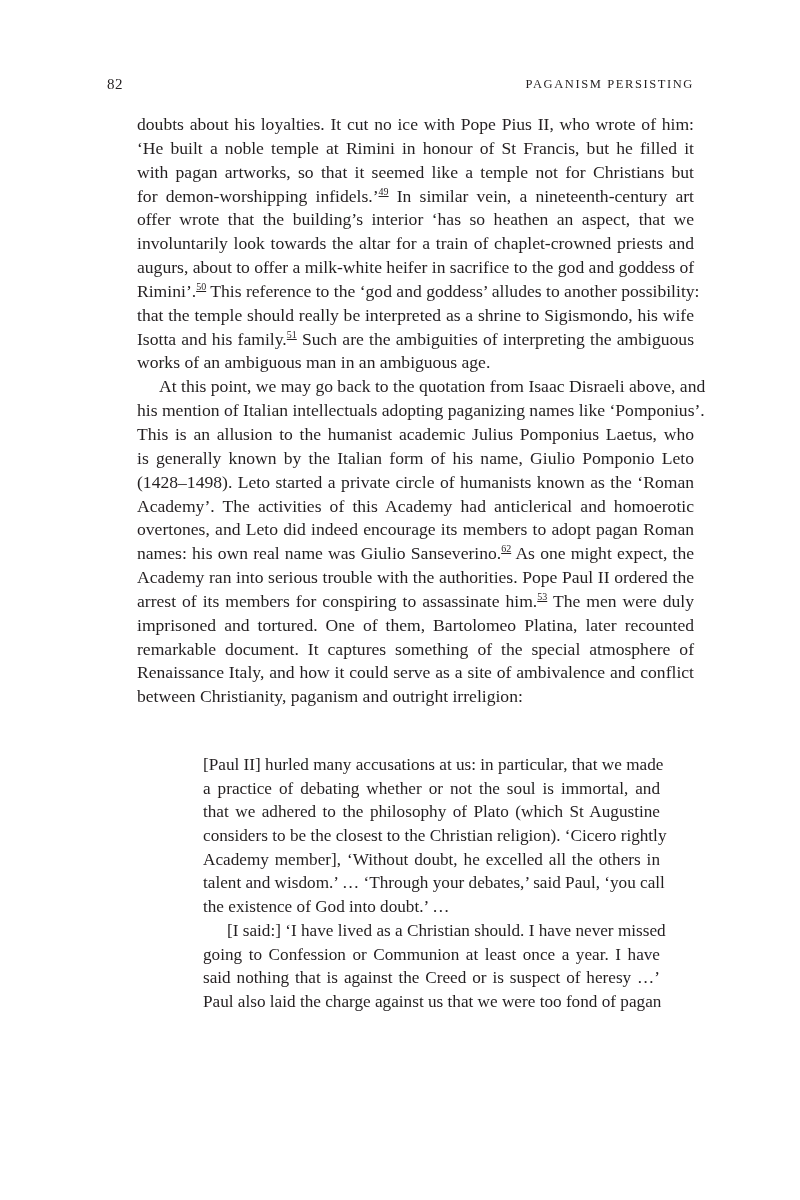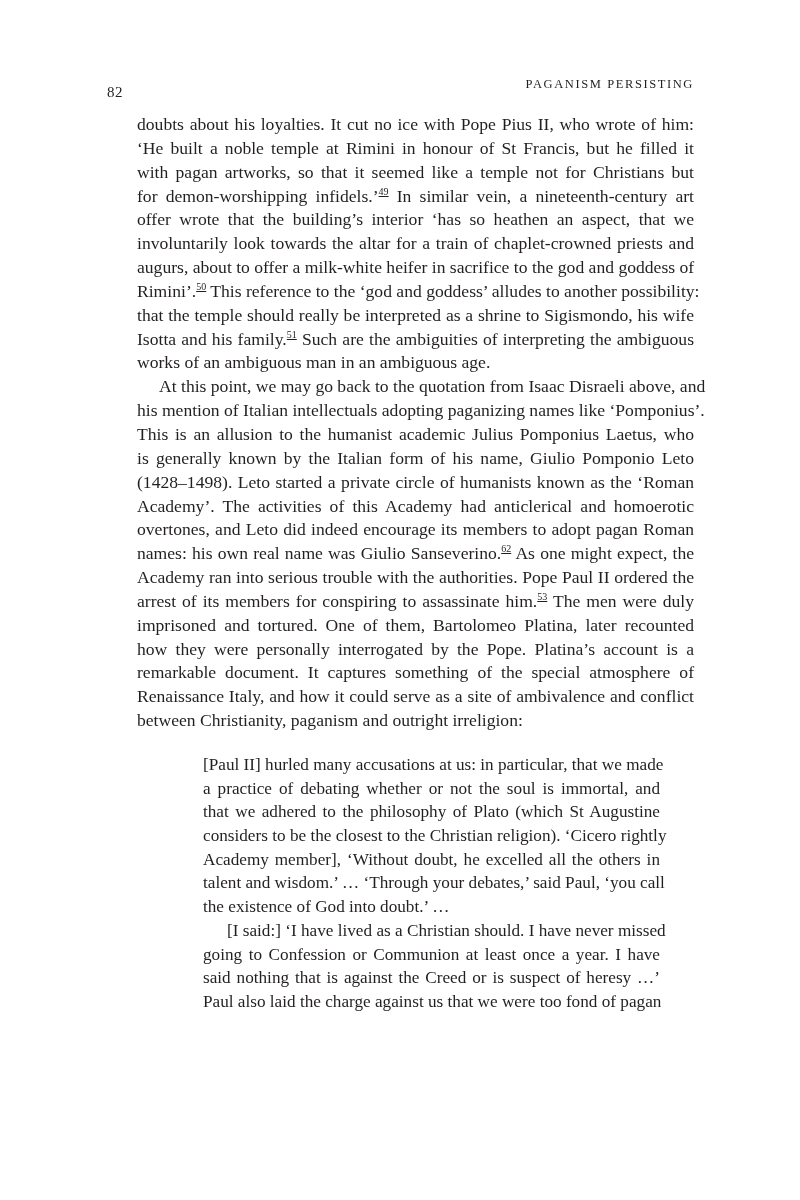--- a/index.html
+++ b/index.html
@@ -19,21 +19,21 @@
       position: absolute;
       top: 76px;
       left: 107px;
       width: 587px;
       height: 20px;
       font-size: 15px;
     }
     .page-number {
       position: absolute;
       left: 0;
-      top: 8px;
+      top: 0;
       letter-spacing: 0.5px;
     }
     .running-title {
       position: absolute;
       left: 0;
       right: 0;
       top: 1px;
       text-align: right;
       font-size: 12.5px;
       letter-spacing: 1.6px;
@@ -112,21 +112,20 @@
       <span class="line">his mention of Italian intellectuals adopting paganizing names like ‘Pomponius’.</span>
       <span class="line">This is an allusion to the humanist academic Julius Pomponius Laetus, who</span>
       <span class="line">is generally known by the Italian form of his name, Giulio Pomponio Leto</span>
       <span class="line">(1428–1498). Leto started a private circle of humanists known as the ‘Roman</span>
       <span class="line">Academy’. The activities of this Academy had anticlerical and homoerotic</span>
       <span class="line">overtones, and Leto did indeed encourage its members to adopt pagan Roman</span>
       <span class="line">names: his own real name was Giulio Sanseverino.<sup>62</sup> As one might expect, the</span>
       <span class="line">Academy ran into serious trouble with the authorities. Pope Paul II ordered the</span>
       <span class="line">arrest of its members for conspiring to assassinate him.<sup>53</sup> The men were duly</span>
       <span class="line">imprisoned and tortured. One of them, Bartolomeo Platina, later recounted</span>
-      <span class="line">how they were personally interrogated by the Pope. Platina’s account is a</span>
       <span class="line">remarkable document. It captures something of the special atmosphere of</span>
       <span class="line">Renaissance Italy, and how it could serve as a site of ambivalence and conflict</span>
       <span class="line last">between Christianity, paganism and outright irreligion:</span>
     </div>
   </div>
 
 <div class="blockquote" id="blockquote">
     <div>
       <span class="line">[Paul II] hurled many accusations at us: in particular, that we made</span>
       <span class="line">a practice of debating whether or not the soul is immortal, and</span>

